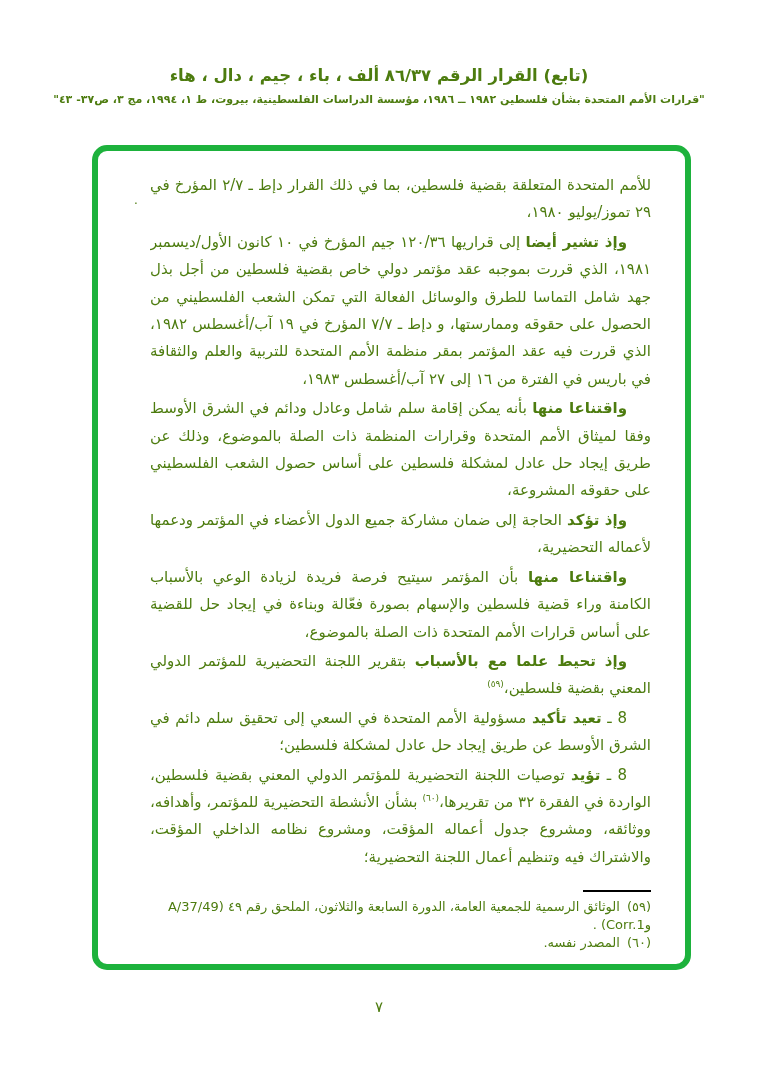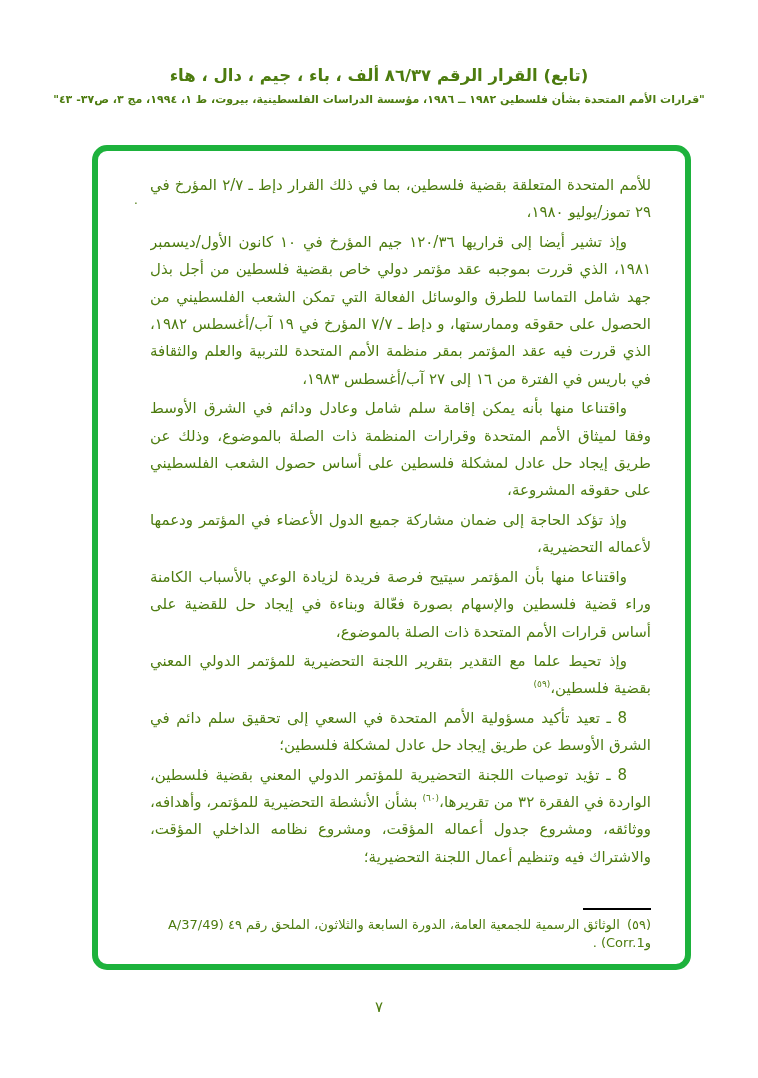--- a/index.html
+++ b/index.html
@@ -49,21 +49,21 @@
     left: 52px;
     bottom: 88px;
     direction: rtl;
     text-align: justify;
     font-size: 15px;
     line-height: 27.4px;
     overflow: hidden;
   }
   .para { text-indent: 24px; margin-bottom: 2px; }
   .para.flush { text-indent: 0; }
-  .lead { font-weight: normal; }
+  .lead { font-weight: bold; }
   .fn-ref {
     font-size: 9px;
     vertical-align: super;
     line-height: 0;
   }
   .stray-dot {
     position: absolute;
     left: 36px;
     top: 42px;
     font-size: 12px;
@@ -111,30 +111,31 @@
       <p class="para flush"><span></span><span class="lead"></span><span>للأمم المتحدة المتعلقة بقضية فلسطين، بما في ذلك القرار دإط ـ ٢/٧ المؤرخ في ٢٩ تموز/يوليو ١٩٨٠،</span><sup class="fn-ref"></sup><span></span></p>
 
       <p class="para"><span></span><span class="lead">وإذ تشير أيضا</span><span> إلى قراريها ١٢٠/٣٦ جيم المؤرخ في ١٠ كانون الأول/ديسمبر ١٩٨١، الذي قررت بموجبه عقد مؤتمر دولي خاص بقضية فلسطين من أجل بذل جهد شامل التماسا للطرق والوسائل الفعالة التي تمكن الشعب الفلسطيني من الحصول على حقوقه وممارستها، و دإط ـ ٧/٧ المؤرخ في ١٩ آب/أغسطس ١٩٨٢، الذي قررت فيه عقد المؤتمر بمقر منظمة الأمم المتحدة للتربية والعلم والثقافة في باريس في الفترة من ١٦ إلى ٢٧ آب/أغسطس ١٩٨٣،</span><sup class="fn-ref"></sup><span></span></p>
 
       <p class="para"><span></span><span class="lead">واقتناعا منها</span><span> بأنه يمكن إقامة سلم شامل وعادل ودائم في الشرق الأوسط وفقا لميثاق الأمم المتحدة وقرارات المنظمة ذات الصلة بالموضوع، وذلك عن طريق إيجاد حل عادل لمشكلة فلسطين على أساس حصول الشعب الفلسطيني على حقوقه المشروعة،</span><sup class="fn-ref"></sup><span></span></p>
 
       <p class="para"><span></span><span class="lead">وإذ تؤكد</span><span> الحاجة إلى ضمان مشاركة جميع الدول الأعضاء في المؤتمر ودعمها لأعماله التحضيرية،</span><sup class="fn-ref"></sup><span></span></p>
 
       <p class="para"><span></span><span class="lead">واقتناعا منها</span><span> بأن المؤتمر سيتيح فرصة فريدة لزيادة الوعي بالأسباب الكامنة وراء قضية فلسطين والإسهام بصورة فعّالة وبناءة في إيجاد حل للقضية على أساس قرارات الأمم المتحدة ذات الصلة بالموضوع،</span><sup class="fn-ref"></sup><span></span></p>
 
-      <p class="para"><span></span><span class="lead">وإذ تحيط علما مع التقدير</span><span> بتقرير اللجنة التحضيرية للمؤتمر الدولي المعني بقضية فلسطين،</span><sup class="fn-ref">(٥٩)</sup><span></span></p>
+      <p class="para"><span></span><span class="lead">وإذ تحيط علما مع بالأسباب</span><span> بتقرير اللجنة التحضيرية للمؤتمر الدولي المعني بقضية فلسطين،</span><sup class="fn-ref">(٥٩)</sup><span></span></p>
 
       <p class="para"><span>8 ـ </span><span class="lead">تعيد تأكيد</span><span> مسؤولية الأمم المتحدة في السعي إلى تحقيق سلم دائم في الشرق الأوسط عن طريق إيجاد حل عادل لمشكلة فلسطين؛</span><sup class="fn-ref"></sup><span></span></p>
 
       <p class="para"><span>8 ـ </span><span class="lead">تؤيد</span><span> توصيات اللجنة التحضيرية للمؤتمر الدولي المعني بقضية فلسطين، الواردة في الفقرة ٣٢ من تقريرها،</span><sup class="fn-ref">(٦٠)</sup><span> بشأن الأنشطة التحضيرية للمؤتمر، وأهدافه، ووثائقه، ومشروع جدول أعماله المؤقت، ومشروع نظامه الداخلي المؤقت، والاشتراك فيه وتنظيم أعمال اللجنة التحضيرية؛</span></p>
 
       <p class="para"><sup class="fn-ref"></sup><span></span></p>
     </div>
 
     <div class="footnotes">
       <div class="fn-rule"></div>
       <p class="fn"><span class="fn-marker">(٥٩)</span><span>الوثائق الرسمية للجمعية العامة، الدورة السابعة والثلاثون، الملحق رقم ٤٩ (A/37/49 وCorr.1) .</span></p>
+      <p class="fn"><span class="fn-marker">(٦٠)</span><span>المصدر نفسه.</span></p>
     </div>
   </div>
 
   <div class="page-number">٧</div>
 
 </div>
 
 </body></html>

